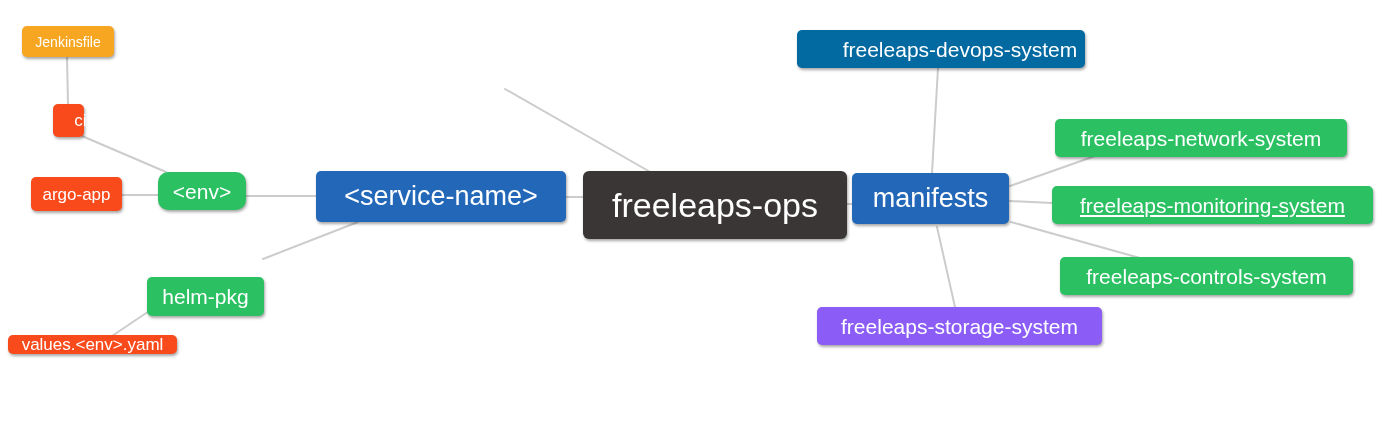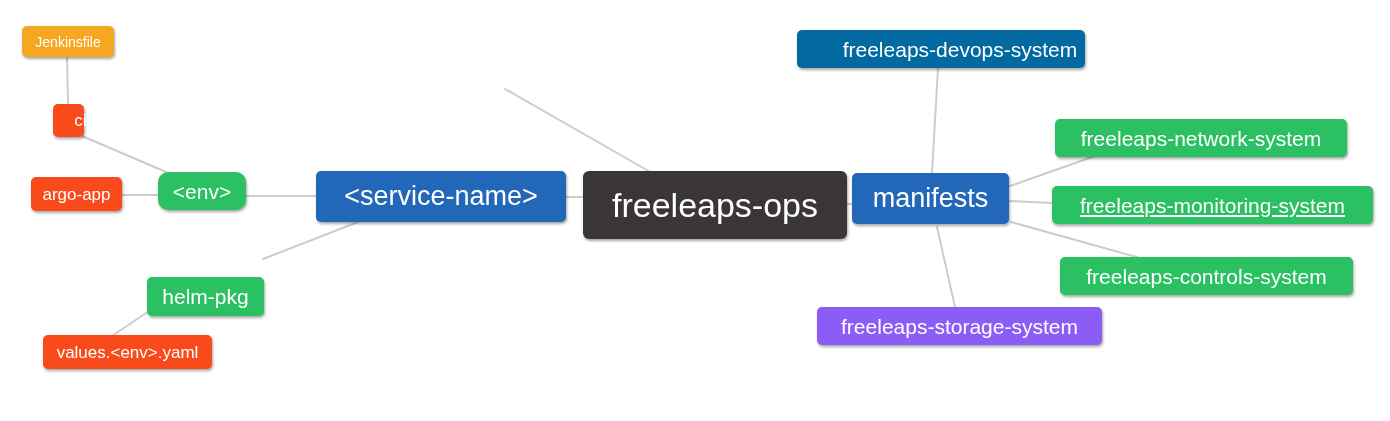--- a/index.html
+++ b/index.html
@@ -60,21 +60,21 @@
 
 
   <div class="node" style="left: 316px; top: 171px; width: 250px; height: 51px; font-size: 27px; background-color: rgb(35, 104, 184);">&lt;service-name&gt;</div>
 
   <div class="node root" style="left: 583px; top: 171px; width: 264px; height: 68px; font-size: 34px; background-color: rgb(59, 54, 54);">freeleaps-ops</div>
 
   <div class="node" style="left: 852px; top: 173px; width: 157px; height: 51px; font-size: 27px; background-color: rgb(35, 104, 184);">manifests</div>
 
   <div class="node" style="left: 147px; top: 258px; width: 117px; height: 39px; font-size: 21px; background-color: rgb(43, 193, 99); margin-top: 19px;">helm-pkg</div>
 
-  <div class="node" style="left: 8px; top: 335px; width: 169px; height: 34px; font-size: 17px; background-color: rgb(248, 74, 27); margin-left: 35px;">values.&lt;env&gt;.yaml</div>
+  <div class="node" style="left: 8px; top: 335px; width: 169px; height: 19px; font-size: 17px; background-color: rgb(248, 74, 27);">values.&lt;env&gt;.yaml</div>
 
   <div class="node" style="left: 797px; top: 30px; width: 288px; height: 38px; font-size: 21px; background-color: #0369a1; padding-left: 38px;">freeleaps-devops-system</div>
 
   <div class="node" style="left: 1055px; top: 119px; width: 292px; height: 38px; font-size: 21px; background-color: rgb(43, 193, 99);">freeleaps-network-system</div>
 
   <div class="node" style="left: 1052px; top: 186px; width: 321px; height: 38px; font-size: 21px; background-color: rgb(43, 193, 99); text-decoration: underline;">freeleaps-monitoring-system</div>
 
   <div class="node" style="left: 1060px; top: 257px; width: 293px; height: 38px; font-size: 21px; background-color: rgb(43, 193, 99);">freeleaps-controls-system</div>
 
   <div class="node" style="left: 817px; top: 307px; width: 285px; height: 38px; font-size: 21px; background-color: #8b5cf6;">freeleaps-storage-system</div>

